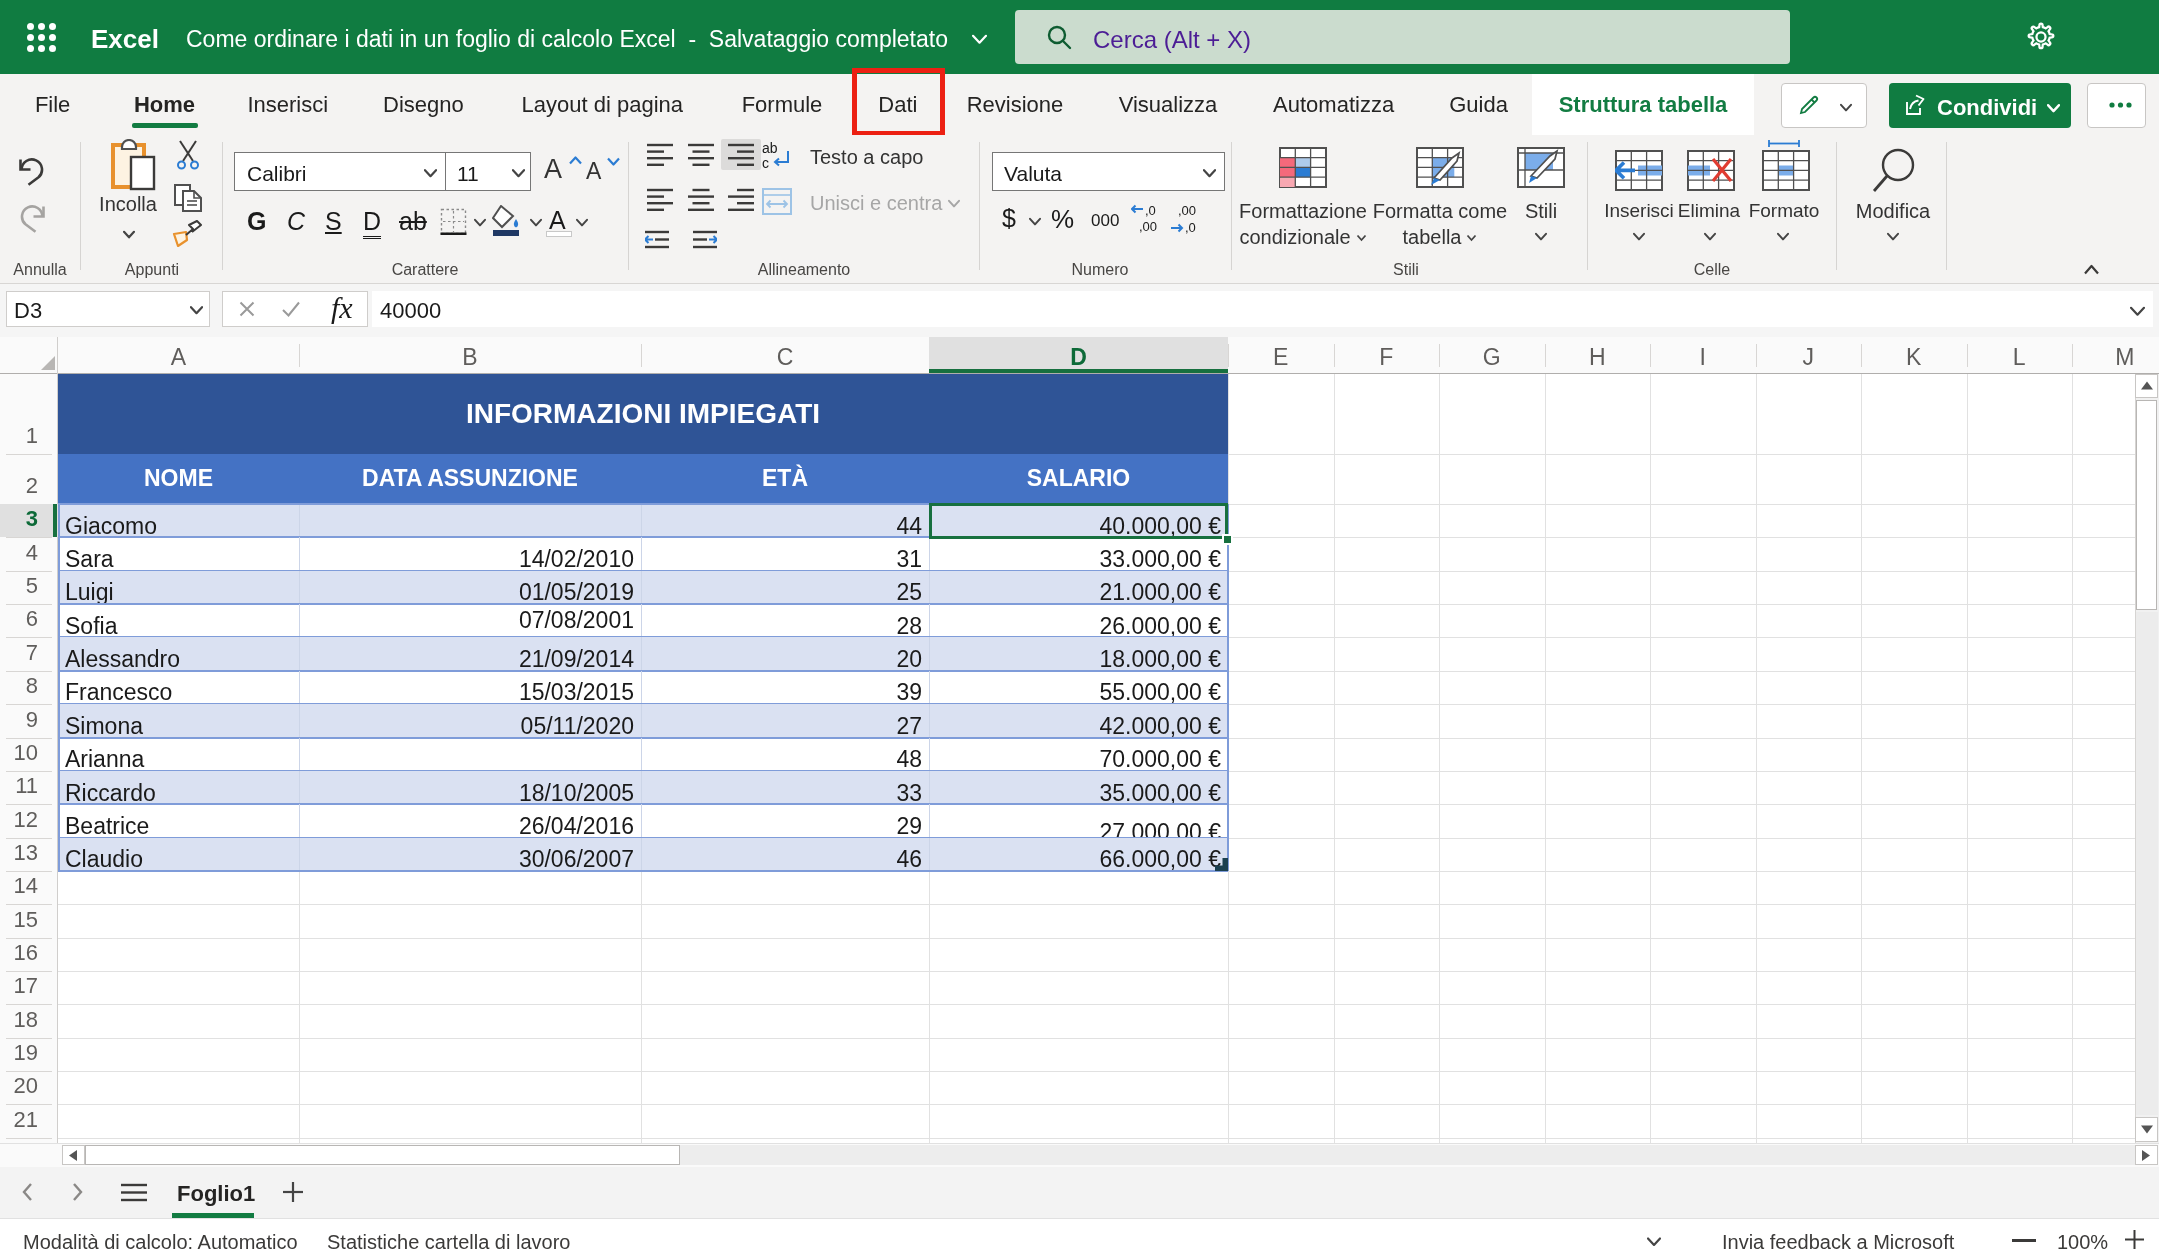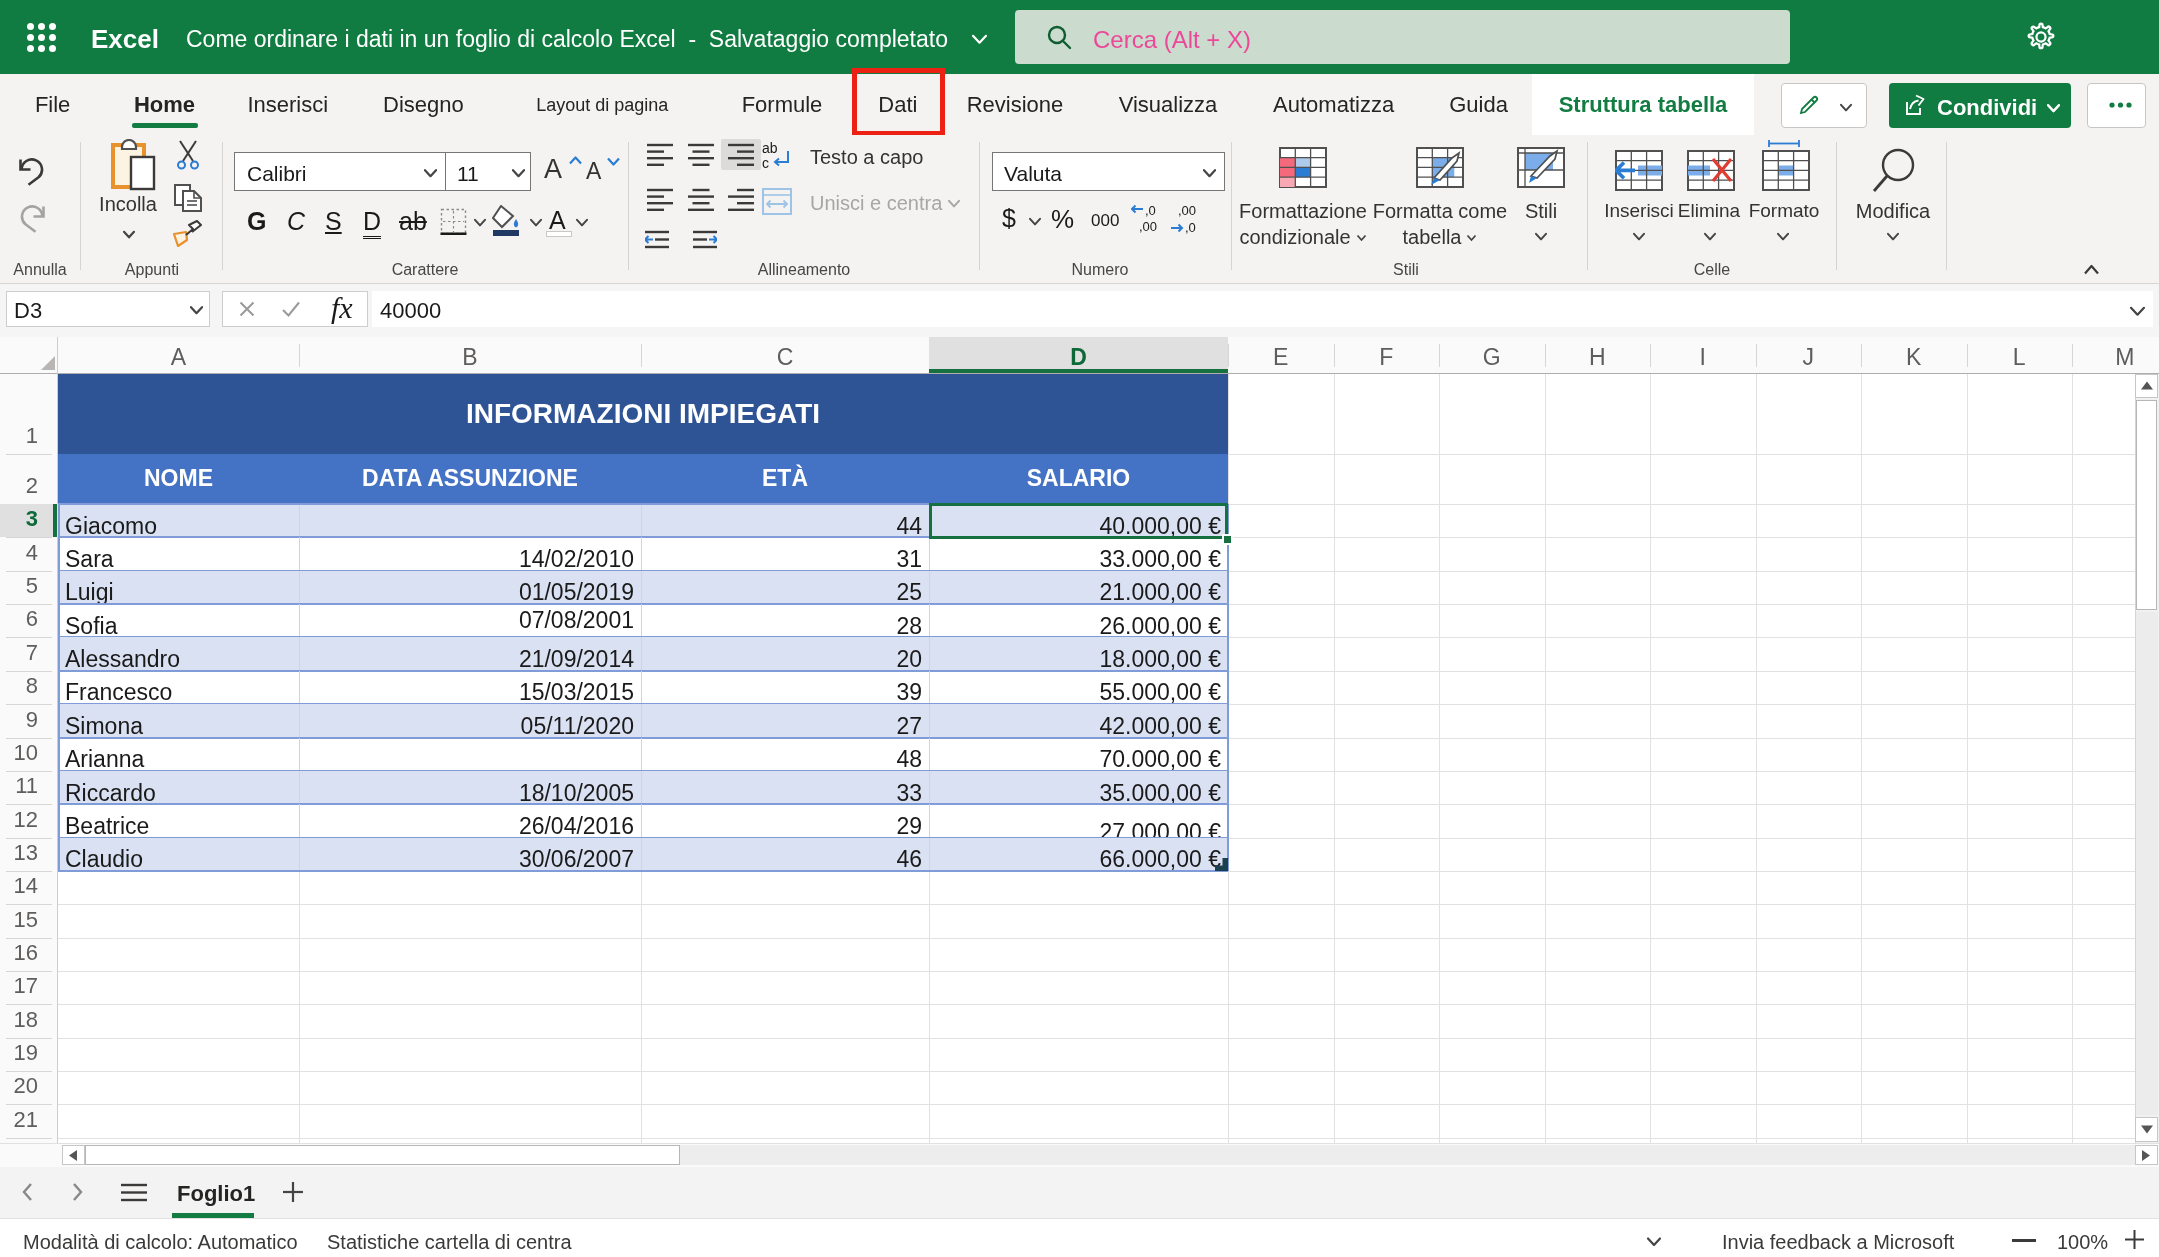--- a/index.html
+++ b/index.html
@@ -17,31 +17,31 @@
 <div style="position:absolute;left:91px;top:23px;font-size:26px;color:#fff;font-weight:700;line-height:32px;white-space:nowrap;">Excel</div>
 <div style="position:absolute;left:186px;top:25px;font-size:23px;color:#fff;font-weight:400;line-height:29px;white-space:nowrap;">Come ordinare i dati in un foglio di calcolo Excel&nbsp; - &nbsp;Salvataggio completato</div>
 <svg style="position:absolute;left:972px;top:31px;" width="15" height="15" viewBox="0 0 15 15">
       <polyline points="1,4.8 7.5,11.700000000000001 14,4.8" fill="none" stroke="#fff" stroke-width="2.2" stroke-linecap="round" stroke-linejoin="round"></polyline>
     </svg>
 <div style="position:absolute;left:1015px;top:10px;width:775px;height:54px;background:#cbdcce;border-radius:4px;"></div>
 <svg style="position:absolute;left:1046px;top:24px;" width="26" height="26" viewBox="0 0 26 26">
       <circle cx="11" cy="11" r="8" fill="none" stroke="#0e5c31" stroke-width="2.4"></circle>
       <line x1="17" y1="17" x2="24" y2="24" stroke="#0e5c31" stroke-width="2.4" stroke-linecap="round"></line>
     </svg>
-<div style="position:absolute;left:1093px;top:25px;font-size:24px;color:#ec4899;font-weight:400;line-height:30px;white-space:nowrap;">Cerca (Alt + X)</div>
+<div style="position:absolute;left:1093px;top:25px;font-size:24px;color:#4c1d95;font-weight:400;line-height:30px;white-space:nowrap;">Cerca (Alt + X)</div>
 <svg style="position:absolute;left:2024px;top:20px;" width="34" height="34" viewBox="0 0 24 24">
       <path fill="none" stroke="#fff" stroke-width="1.6" d="M10.9 3.6a1.1 1.1 0 0 1 2.2 0l.2 1.5a7 7 0 0 1 2 .8l1.3-.9a1.1 1.1 0 0 1 1.6 1.6l-.9 1.3a7 7 0 0 1 .8 2l1.5.2a1.1 1.1 0 0 1 0 2.2l-1.5.2a7 7 0 0 1-.8 2l.9 1.3a1.1 1.1 0 0 1-1.6 1.6l-1.3-.9a7 7 0 0 1-2 .8l-.2 1.5a1.1 1.1 0 0 1-2.2 0l-.2-1.5a7 7 0 0 1-2-.8l-1.3.9a1.1 1.1 0 0 1-1.6-1.6l.9-1.3a7 7 0 0 1-.8-2l-1.5-.2a1.1 1.1 0 0 1 0-2.2l1.5-.2a7 7 0 0 1 .8-2l-.9-1.3a1.1 1.1 0 0 1 1.6-1.6l1.3.9a7 7 0 0 1 2-.8z"></path>
       <circle cx="12" cy="12" r="3.2" fill="none" stroke="#fff" stroke-width="1.6"></circle>
     </svg>
 <div style="position:absolute;left:0px;top:74px;width:2159px;height:61px;background:#f4f3f2;"></div>
 <div style="position:absolute;left:-67.4px;top:88px;width:240px;height:34px;font-size:22px;color:#252423;font-weight:400;display:flex;align-items:center;justify-content:center;">File</div>
 <div style="position:absolute;left:44.5px;top:88px;width:240px;height:34px;font-size:22px;color:#252423;font-weight:700;display:flex;align-items:center;justify-content:center;">Home</div>
 <div style="position:absolute;left:167.8px;top:88px;width:240px;height:34px;font-size:22px;color:#252423;font-weight:400;display:flex;align-items:center;justify-content:center;">Inserisci</div>
 <div style="position:absolute;left:303.4px;top:88px;width:240px;height:34px;font-size:22px;color:#252423;font-weight:400;display:flex;align-items:center;justify-content:center;">Disegno</div>
-<div style="position:absolute;left:482.29999999999995px;top:88px;width:240px;height:34px;font-size:18px;color:#252423;font-weight:400;display:flex;align-items:center;justify-content:center;">Layout di pagina</div>
+<div style="position:absolute;left:482.29999999999995px;top:88px;width:240px;height:34px;font-size:22px;color:#252423;font-weight:400;display:flex;align-items:center;justify-content:center;">Layout di pagina</div>
 <div style="position:absolute;left:662px;top:88px;width:240px;height:34px;font-size:22px;color:#252423;font-weight:400;display:flex;align-items:center;justify-content:center;">Formule</div>
 <div style="position:absolute;left:777.9px;top:88px;width:240px;height:34px;font-size:22px;color:#252423;font-weight:400;display:flex;align-items:center;justify-content:center;">Dati</div>
 <div style="position:absolute;left:895px;top:88px;width:240px;height:34px;font-size:22px;color:#252423;font-weight:400;display:flex;align-items:center;justify-content:center;">Revisione</div>
 <div style="position:absolute;left:1048px;top:88px;width:240px;height:34px;font-size:22px;color:#252423;font-weight:400;display:flex;align-items:center;justify-content:center;">Visualizza</div>
 <div style="position:absolute;left:1213.6px;top:88px;width:240px;height:34px;font-size:22px;color:#252423;font-weight:400;display:flex;align-items:center;justify-content:center;">Automatizza</div>
 <div style="position:absolute;left:1358.6px;top:88px;width:240px;height:34px;font-size:22px;color:#252423;font-weight:400;display:flex;align-items:center;justify-content:center;">Guida</div>
 <div style="position:absolute;left:131.6px;top:122.5px;width:66px;height:5px;background:#127c42;border-radius:2px;"></div>
 <div style="position:absolute;left:851.5px;top:68px;width:93px;height:68px;border:5px solid #ec2013;"></div>
 <div style="position:absolute;left:1532px;top:74px;width:222px;height:61px;background:#fff;"></div>
 <div style="position:absolute;left:1532px;top:88px;width:222px;height:34px;font-size:22px;color:#127c42;font-weight:700;display:flex;align-items:center;justify-content:center;white-space:nowrap;">Struttura tabella</div>
@@ -627,21 +627,21 @@
       <line x1="0" y1="17" x2="26" y2="17" stroke="#3b3a39" stroke-width="2.4"></line>
     </svg>
 <div style="position:absolute;left:177px;top:1180px;font-size:22px;color:#252423;font-weight:700;line-height:28px;white-space:nowrap;">Foglio1</div>
 <div style="position:absolute;left:172px;top:1213px;width:82px;height:5px;background:#127c42;"></div>
 <svg style="position:absolute;left:282px;top:1181px;" width="22" height="22" viewBox="0 0 22 22">
       <line x1="11" y1="1" x2="11" y2="21" stroke="#444" stroke-width="2.2"></line>
       <line x1="1" y1="11" x2="21" y2="11" stroke="#444" stroke-width="2.2"></line>
     </svg>
 <div style="position:absolute;left:0px;top:1218px;width:2159px;height:39px;background:#fff;border-top:1px solid #e1e1e1;"></div>
 <div style="position:absolute;left:23px;top:1229px;font-size:20px;color:#3b3a39;font-weight:400;line-height:26px;white-space:nowrap;">Modalità di calcolo: Automatico</div>
-<div style="position:absolute;left:327px;top:1229px;font-size:20px;color:#3b3a39;font-weight:400;line-height:26px;white-space:nowrap;">Statistiche cartella di centra</div>
+<div style="position:absolute;left:327px;top:1229px;font-size:20px;color:#3b3a39;font-weight:400;line-height:26px;white-space:nowrap;">Statistiche cartella di lavoro</div>
 <svg style="position:absolute;left:1647px;top:1234px;" width="14" height="14" viewBox="0 0 14 14">
       <polyline points="1,4.48 7.0,10.92 13,4.48" fill="none" stroke="#444" stroke-width="2.2" stroke-linecap="round" stroke-linejoin="round"></polyline>
     </svg>
 <div style="position:absolute;left:1722px;top:1229px;font-size:20px;color:#3b3a39;font-weight:400;line-height:26px;white-space:nowrap;">Invia feedback a Microsoft</div>
 <div style="position:absolute;left:2012px;top:1239px;width:24px;height:2.5px;background:#3b3a39;"></div>
 <div style="position:absolute;left:2057px;top:1229px;font-size:20px;color:#3b3a39;font-weight:400;line-height:26px;white-space:nowrap;">100%</div>
 <svg style="position:absolute;left:2124px;top:1229px;" width="21" height="21" viewBox="0 0 21 21">
       <line x1="10.5" y1="1" x2="10.5" y2="20" stroke="#3b3a39" stroke-width="2"></line>
       <line x1="1" y1="10.5" x2="20" y2="10.5" stroke="#3b3a39" stroke-width="2"></line>
     </svg>

